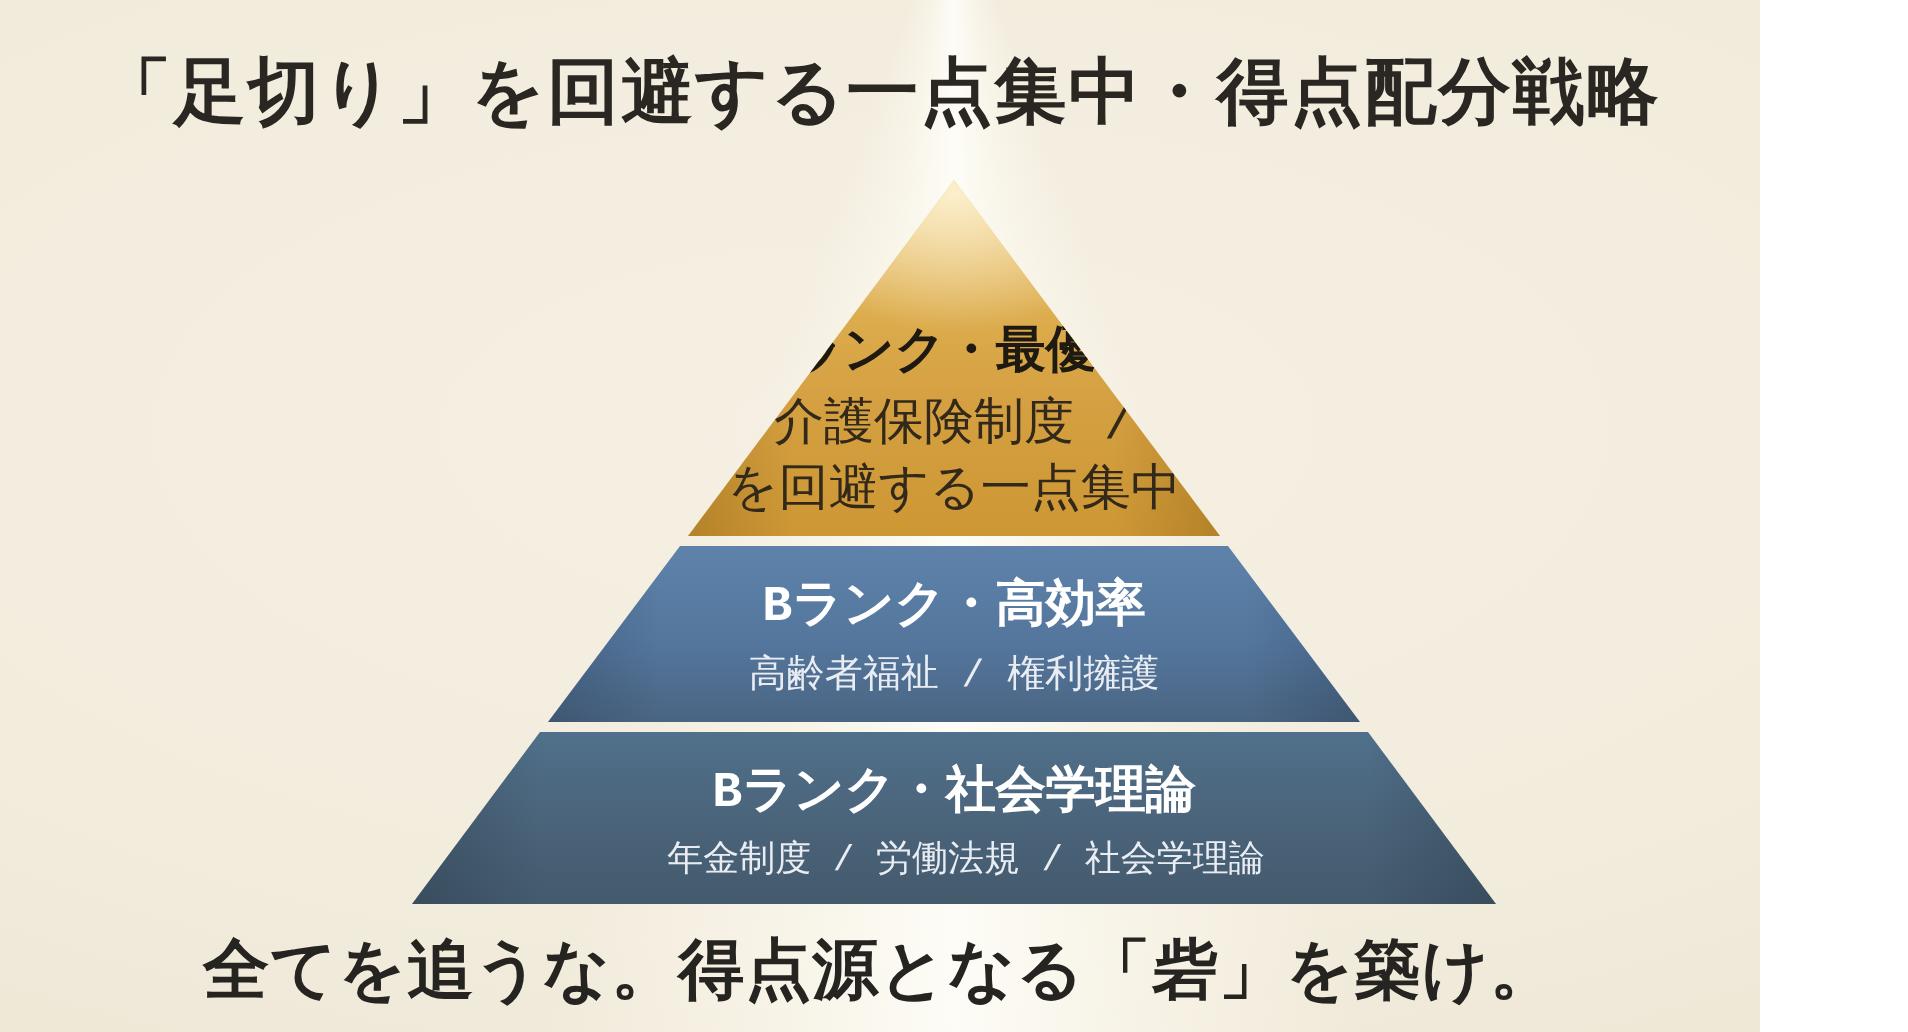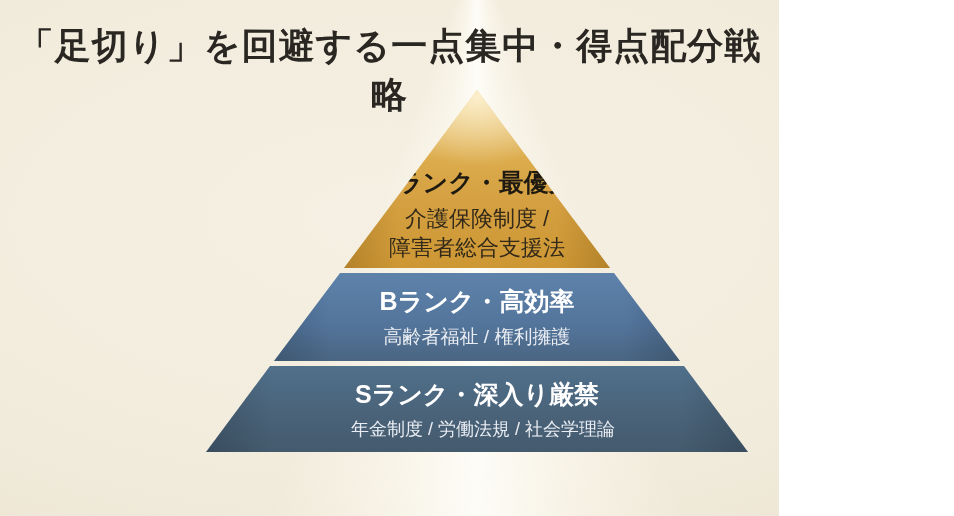--- a/index.html
+++ b/index.html
@@ -1,23 +1,24 @@
 <!DOCTYPE html>
 <html><head>
 <meta charset="utf-8">
 <style>
   html,body{margin:0;padding:0;}
   body{
     width:954px;height:516px;
     font-family:"Liberation Sans","DejaVu Sans",sans-serif;
   }
   .stage{
-    position:relative;width:779px;height:516px;overflow:hidden;
+    position:relative;width:880px;height:516px;overflow:hidden;
     background:
       radial-gradient(ellipse 120% 90% at 50% 42%, #F5F0E3 0%, #F2ECDD 55%, #EBE3D0 100%);
+    font-family: Liberation Mono, monospace;
   }
   
   .beam{
     position:absolute;inset:0;pointer-events:none;
     background:
       conic-gradient(from 0deg at 477px -60px,
         rgba(255,253,244,0) 160deg,
         rgba(255,253,244,0.45) 171deg,
         rgba(255,255,251,0.85) 180deg,
         rgba(255,253,244,0.45) 189deg,
@@ -47,21 +48,21 @@
       radial-gradient(ellipse 55% 60% at 50% 4%, rgba(255,246,219,0.85), rgba(255,246,219,0) 65%),
       linear-gradient(to right, rgba(120,80,15,0.30), rgba(120,80,15,0) 20%, rgba(120,80,15,0) 80%, rgba(120,80,15,0.30)),
       linear-gradient(to bottom, #EBC779 0%, #DCAC4D 38%, #D5A041 62%, #CD9734 100%);
     justify-content:flex-end;
     padding-bottom:5px;box-sizing:border-box;
   }
   .tier-s .tier-label{
     font-size:25px;font-weight:800;color:#1E1A12;margin-bottom:5px;
   }
   .tier-s .tier-line{
-    font-size:22px;line-height:1.35;color:#32291A;
+    font-size:25px;line-height:1.35;color:#32291A;
   }
   
   .tier-a{
     left:274px;top:273px;width:406px;height:88px;
     clip-path:polygon(66px 0, 340px 0, 100% 100%, 0 100%);
     background:
       linear-gradient(to right, rgba(20,35,55,0.22), rgba(20,35,55,0) 14%, rgba(20,35,55,0) 86%, rgba(20,35,55,0.22)),
       linear-gradient(to bottom, #5E82AA 0%, #54769D 55%, #4A6582 100%);
   }
   
@@ -87,29 +88,30 @@
 
   <div class="beam"></div>
 
   <div class="title">「足切り」を回避する一点集中・得点配分戦略</div>
 
   <div>
 
     <div class="tier tier-s">
       <div class="tier-label">Sランク・最優先</div>
       <div class="tier-line">介護保険制度 /</div>
-      <div class="tier-line">障害者総合支援法</div>
+      <div class="tier-line">を回避する一点集中</div>
     </div>
 
     <div class="tier tier-a">
       <div class="tier-label">Bランク・高効率</div>
       <div class="tier-line">高齢者福祉 / 権利擁護</div>
     </div>
 
     <div class="tier tier-b">
-      <div class="tier-label">Sランク・深入り厳禁</div>
+      <div class="tier-label">Bランク・社会学理論</div>
       <div class="tier-line">年金制度 / 労働法規 / 社会学理論</div>
     </div>
 
   </div>
 
+  <div class="footer">全てを追うな。得点源となる「砦」を築け。</div>
 
 </div>
 
 </body></html>

